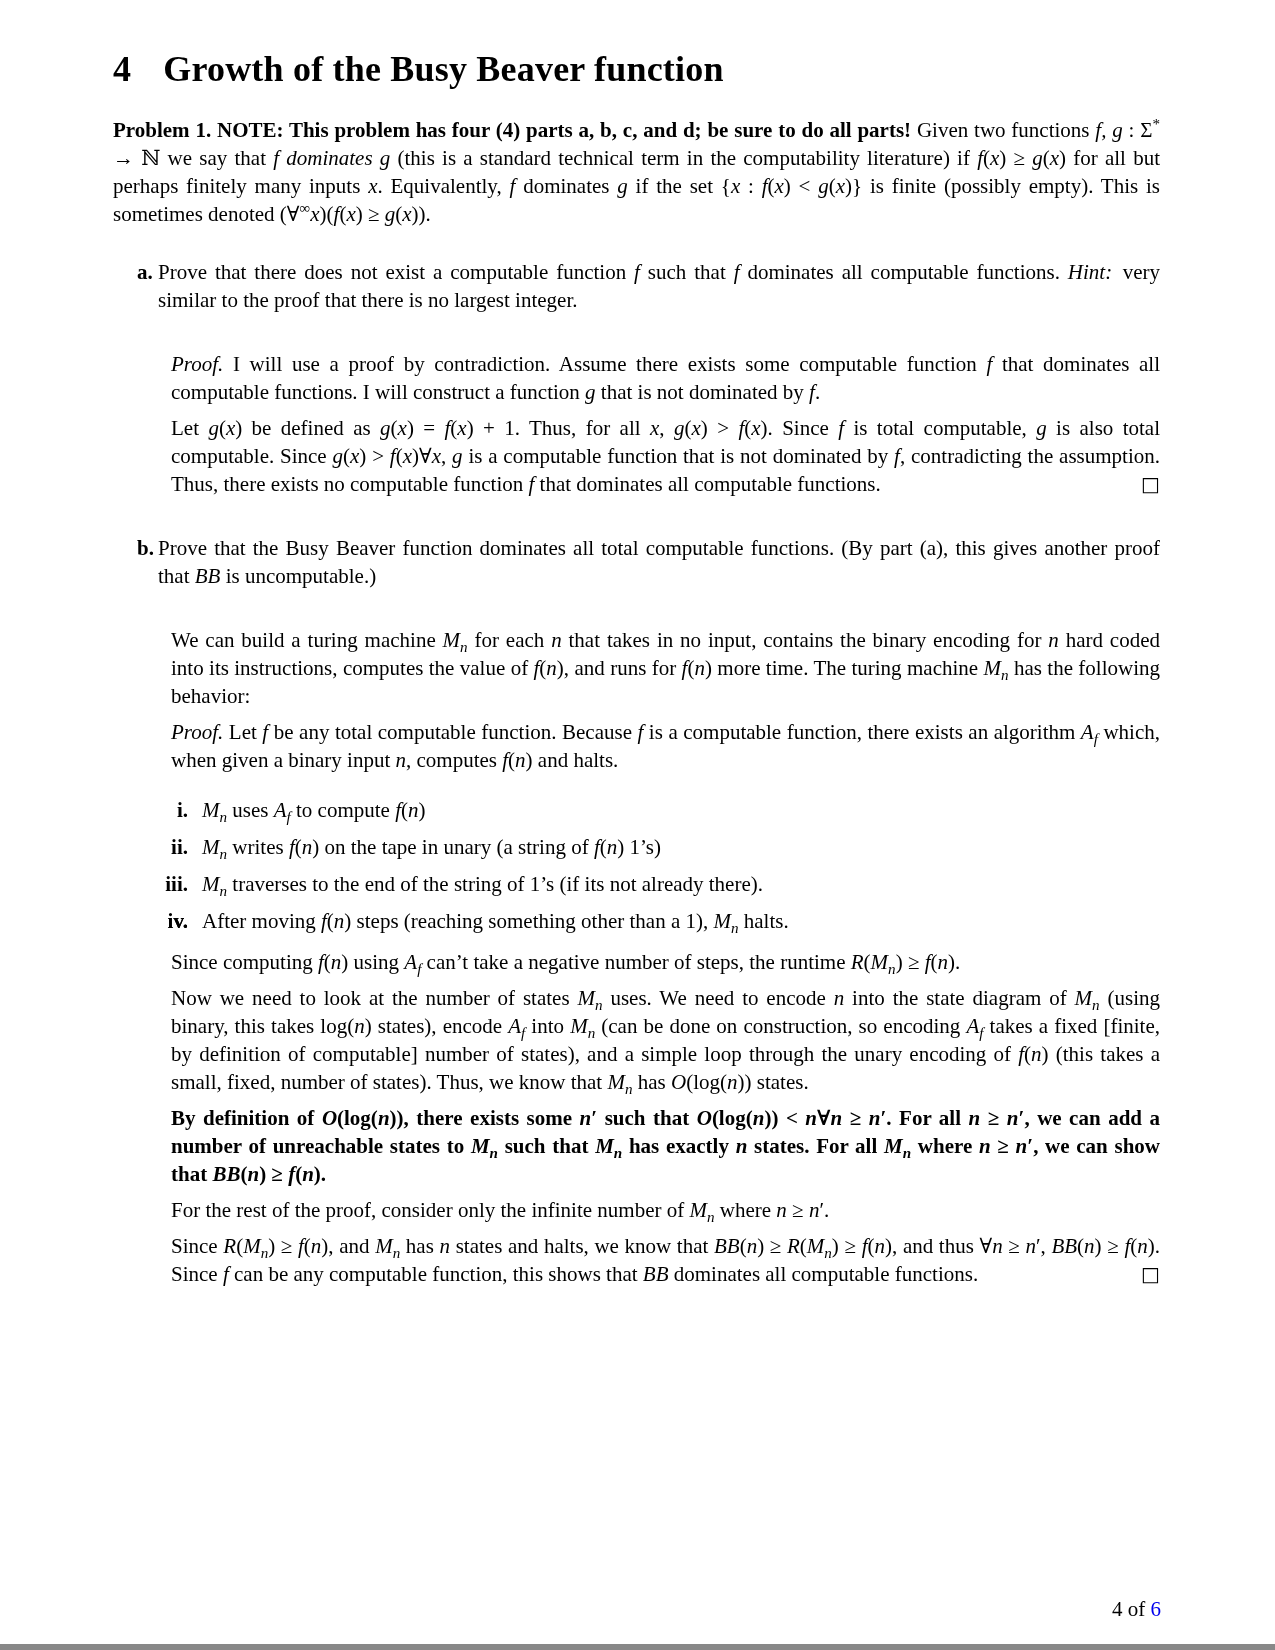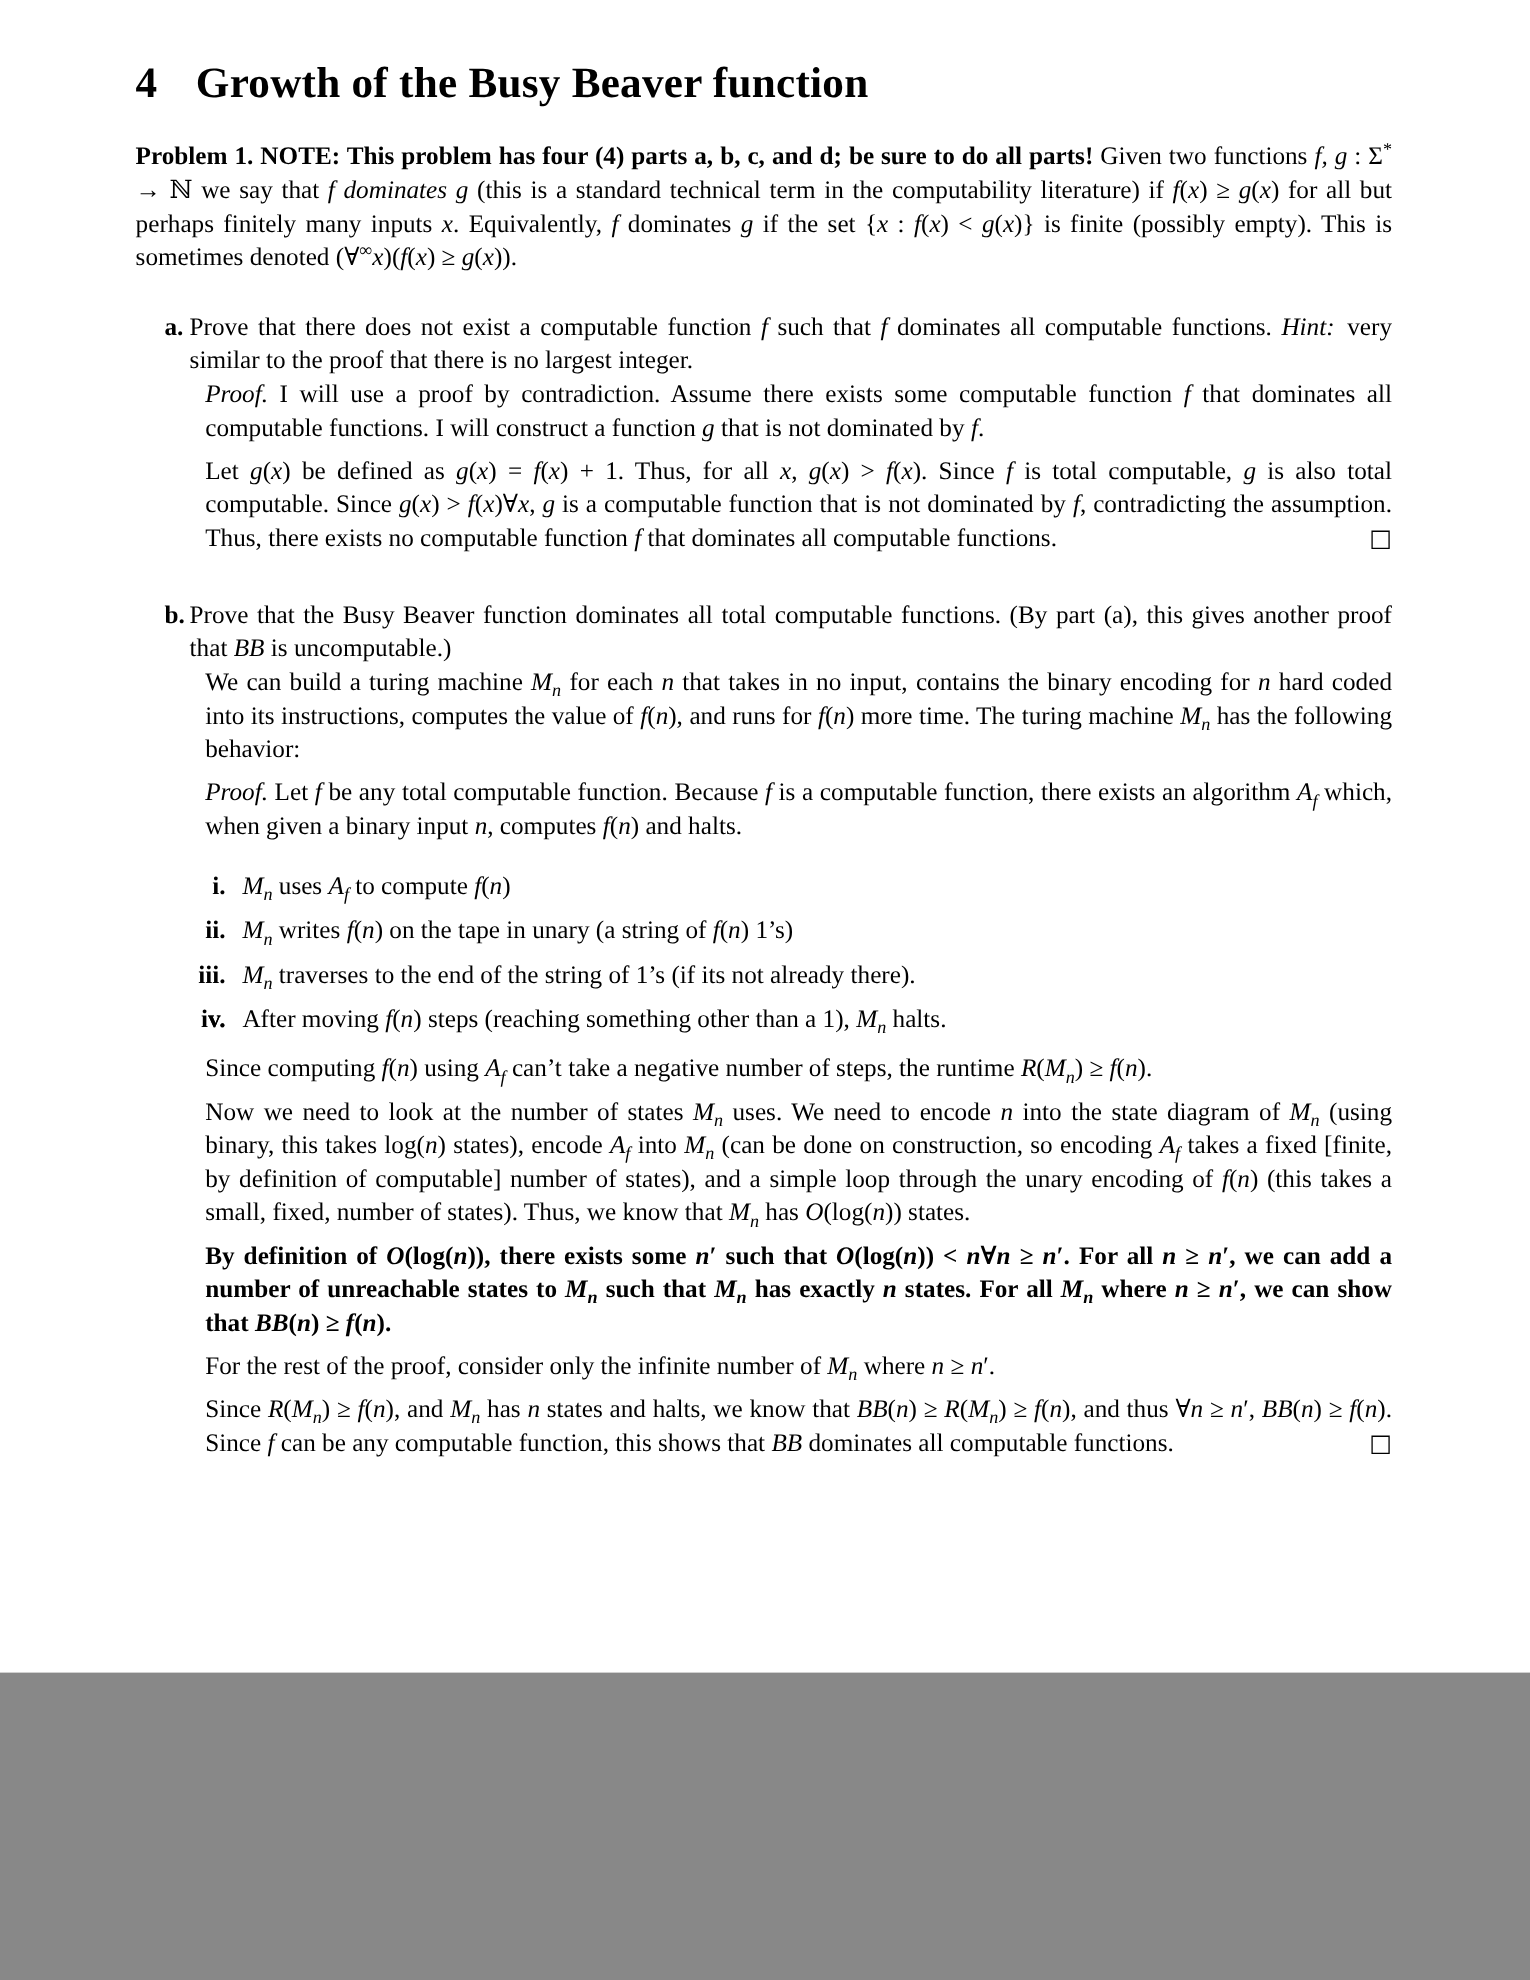--- a/index.html
+++ b/index.html
@@ -1,19 +1,19 @@
 <!DOCTYPE html>
 <html><head>
 <meta charset="utf-8">
 <style>
   html, body { margin: 0; padding: 0; background: #888; }
   .page {
     position: relative;
     width: 1275px;
-    height: 1394px;
+    height: 1644px;
     margin: 0 auto;
     background: #ffffff;
     box-sizing: border-box;
     padding: 48px 115px 0 113px;
     font-family: "Liberation Serif", "DejaVu Serif", serif;
     font-size: 21px;
     line-height: 28px;
     color: #000000;
   }
   h1.section-heading {
@@ -29,21 +29,21 @@
   .intro .lead { font-weight: bold; }
   .part { position: relative; margin-top: 30px; }
   .part-b { margin-top: 36px; }
   .part-label {
     position: absolute;
     left: 24px;
     top: 0;
     font-weight: bold;
   }
   .statement { margin-left: 45px; }
-  .proof { }
+  .proof { margin-top: 36px; }
   .proof p { margin-left: 58px; }
   .proof p + p { margin-top: 8px; }
   .lastpara { position: relative; }
   .qed {
     position: absolute;
     right: 0;
     bottom: 0;
     line-height: 28px;
     font-family: "DejaVu Sans", sans-serif;
     font-size: 20px;

